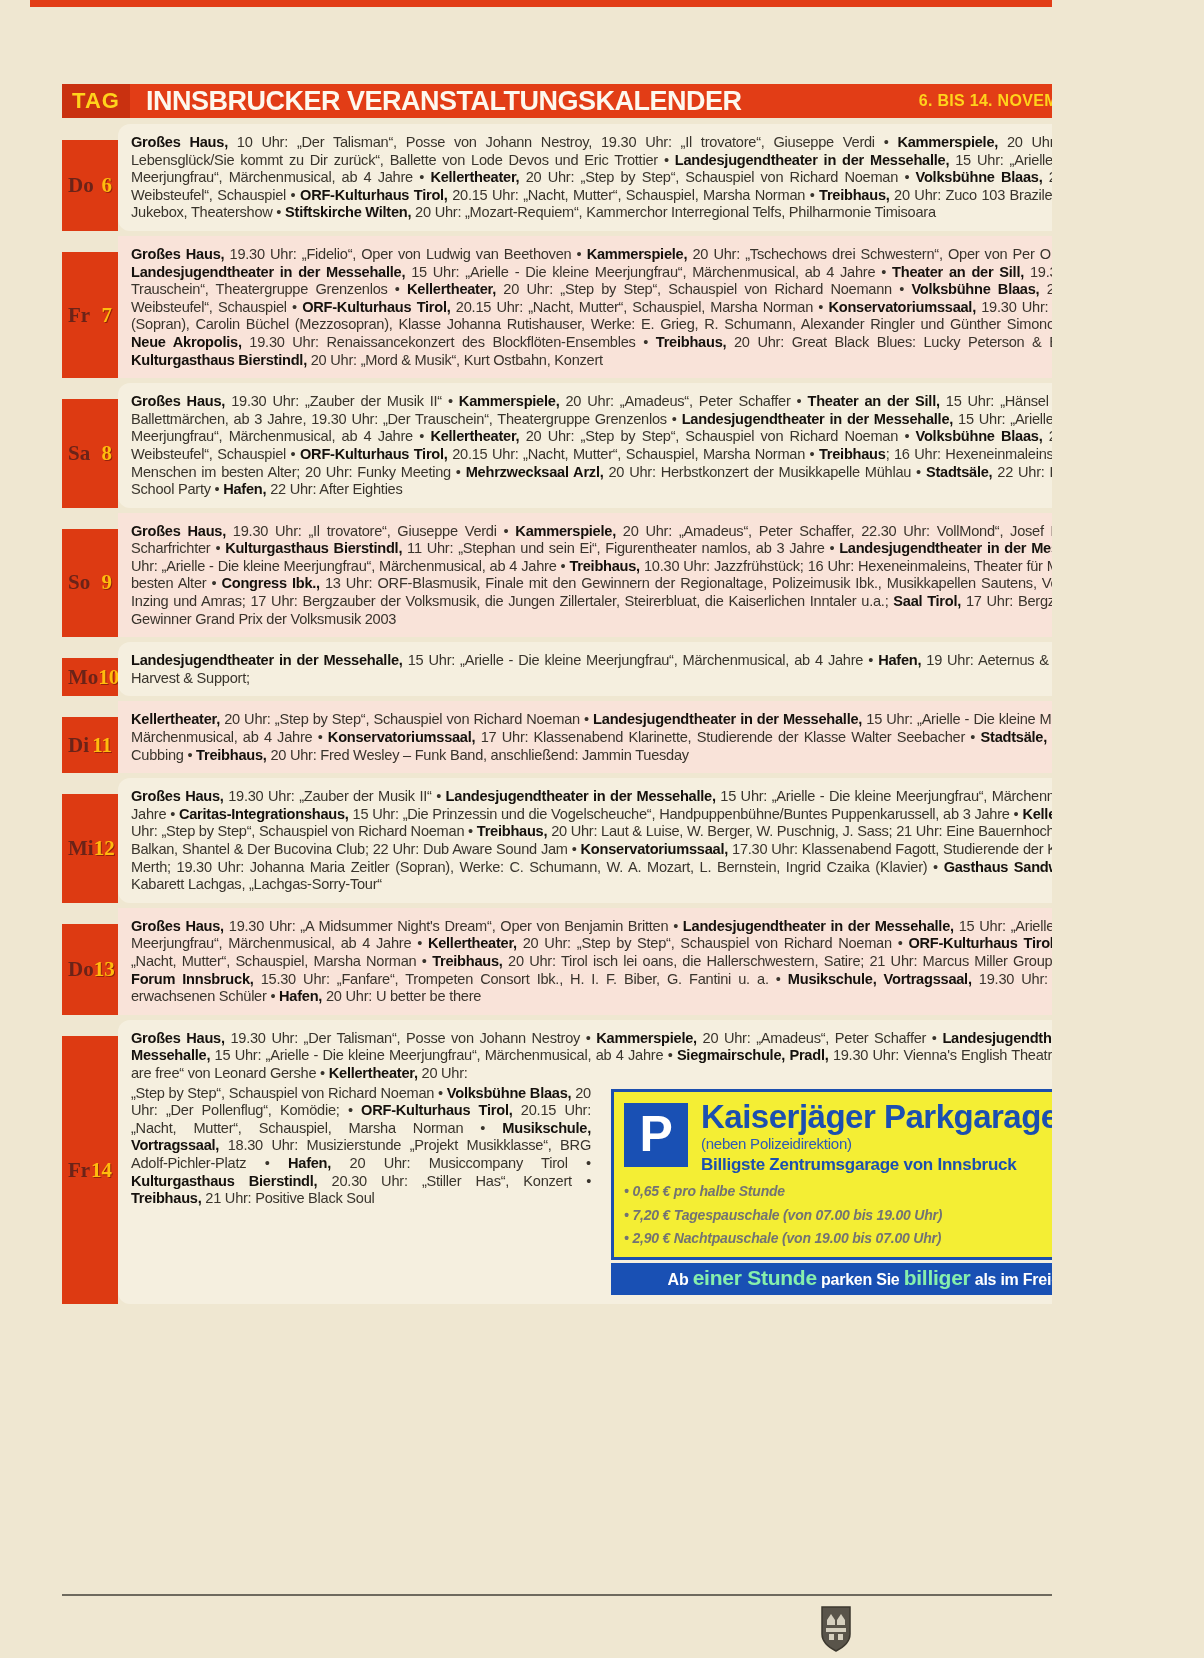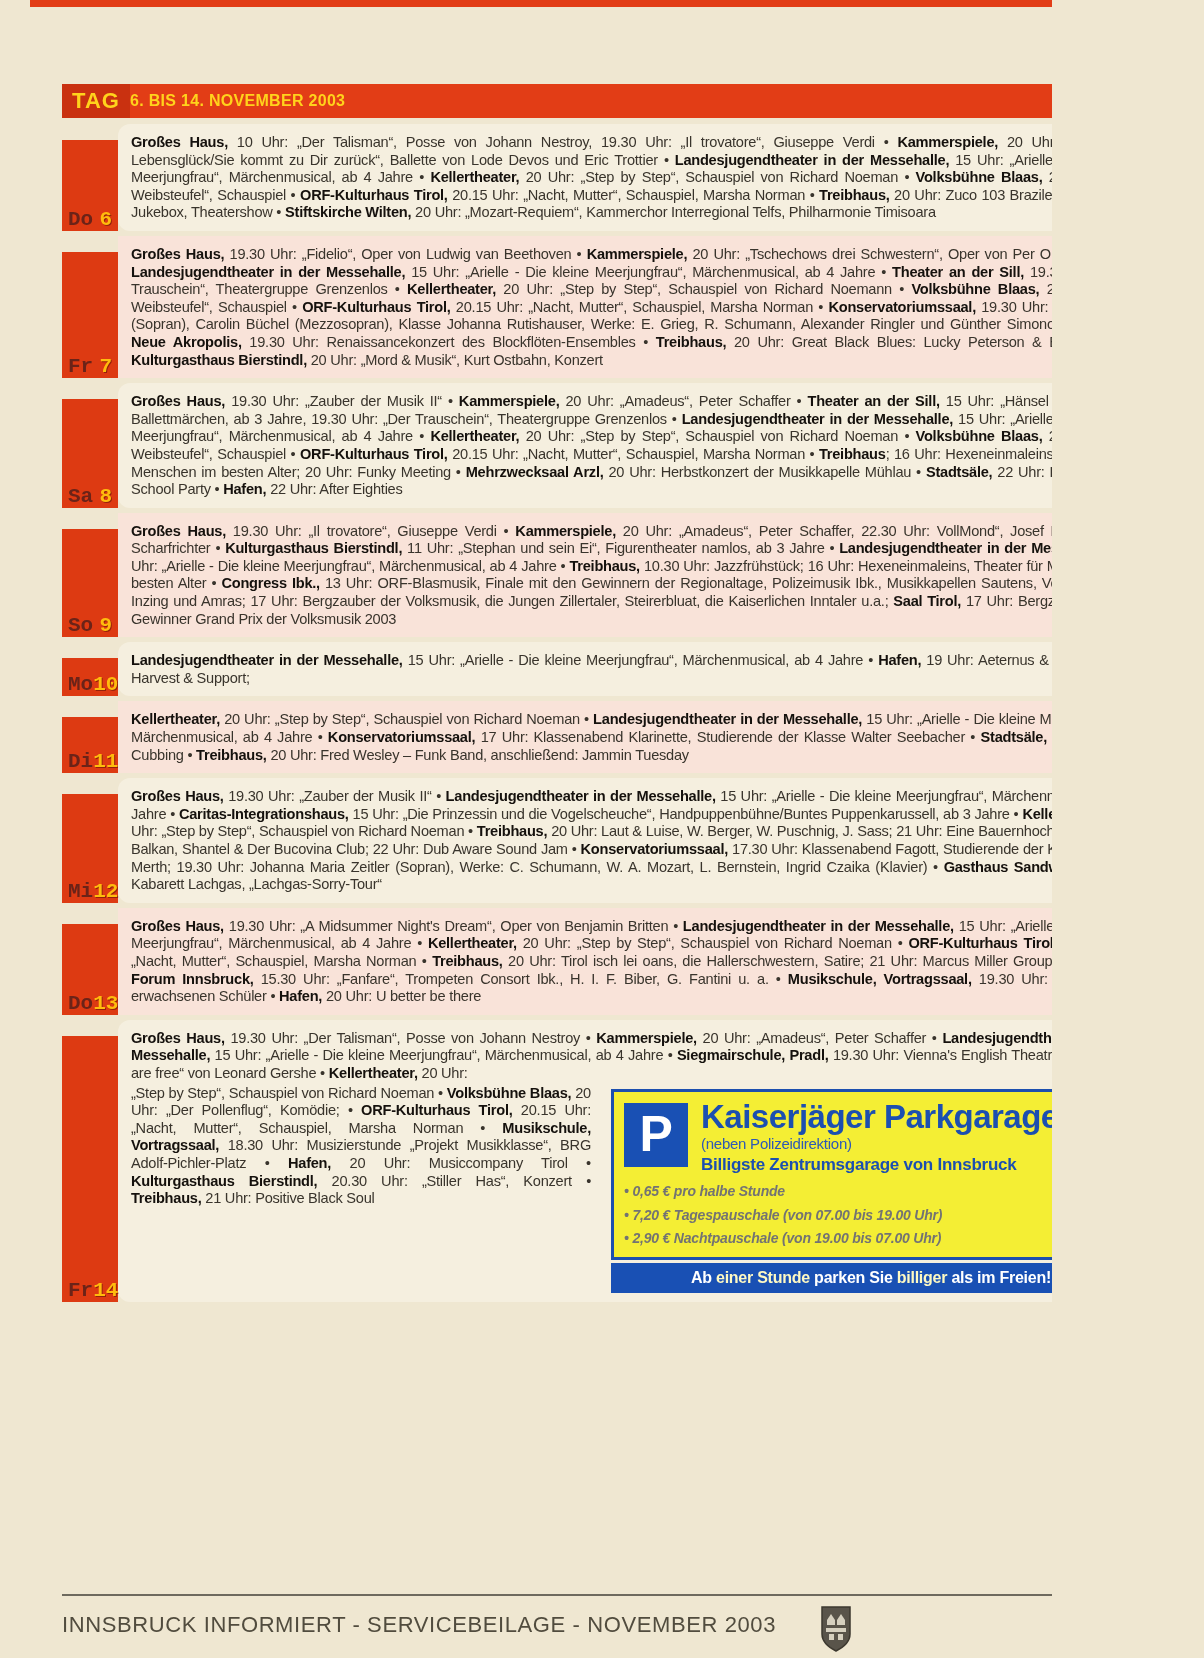--- a/index.html
+++ b/index.html
@@ -32,23 +32,23 @@
     color:#ffd31c;font-size:16px;font-weight:bold;padding-right:7px;letter-spacing:0.3px;white-space:nowrap;
   }
 
   
   .calendar{position:absolute;top:124px;left:62px;width:1079px;}
   .row{display:flex;margin-bottom:5px;}
   .row.cream .dtext{background:#f5efdf;border-radius:12px;}
   .row.pink  .dtext{background:#f9e3d9;}
   .daycol{
     width:56px;flex:none;background:#dd3a12;
-    display:flex;align-items:flex-end;justify-content:space-between;
+    display:flex;align-items:center;justify-content:space-between;
     padding:0 6px;box-sizing:border-box;
-    font-family:Liberation Mono, monospace;font-weight:bold;font-size:21px;margin-top:16px;
+    font-family:Liberation Serif, serif;font-weight:bold;font-size:21px;margin-top:16px;
   }
   .dname{color:#6b2318;}
   .dnum{color:#ffbc0d;text-shadow:1px 1px 0 rgba(90,15,5,0.55);}
   .dtext{
     flex:1;padding:10px 10px 9px 13px;
     font-size:14.6px;line-height:17.6px;letter-spacing:-0.25px;
     text-align:justify;color:#39342c;
   }
   .dtext b{color:#15110d;}
 
@@ -66,38 +66,39 @@
   .ad-head-text{min-width:0;}
   .ad-title{font-size:33px;font-weight:bold;color:#1c4fb0;letter-spacing:-0.5px;line-height:1.02;white-space:nowrap;}
   .ad-sub{font-size:15px;color:#2d58b6;margin-top:2px;}
   .ad-claim{font-size:17px;font-weight:bold;color:#1c4fb0;margin-top:3px;}
   .ad-rates{margin-top:7px;}
   .ad-rate{font-size:14px;font-weight:bold;color:#737373;line-height:23.5px;letter-spacing:-0.2px;white-space:nowrap;font-style:italic;}
   .ad-banner{
     background:#1950b4;color:#fff;font-weight:bold;font-size:16px;
     text-align:center;padding:6px 4px 7px;margin-top:3px;
   }
-  .ad-banner b{font-size:16px;color:#fef9c3;}
+  .ad-banner b{font-size:21px;color:#86efac;}
 
   
   .footer{position:absolute;left:62px;width:1079px;bottom:0;height:64px;}
   .frule{border-top:2px solid #6e6a5e;}
   .footer-row{position:relative;display:flex;align-items:center;margin-top:16px;}
   .fleft{font-size:22px;color:#514c3e;letter-spacing:0.6px;}
   .crest{position:absolute;left:758px;top:-6px;line-height:0;}
   .fpage{margin-left:auto;font-size:21px;color:#514c3e;padding-right:2px;}
 </style>
 </head>
 <body>
 
 <div class="page">
   <div class="top-strip"></div>
 
   <div class="header">
     <div class="tag-box">TAG</div>
+    <div class="header-title">INNSBRUCKER VERANSTALTUNGSKALENDER</div>
     <div class="header-date">6. BIS 14. NOVEMBER 2003</div>
   </div>
 
   <div class="calendar">
 
     <div class="row cream">
       <div class="daycol">
         <span class="dname">Do</span>
         <span class="dnum">6</span>
       </div>
@@ -189,21 +190,20 @@
           </div>
         </div>
       </div>
     </div>
 
   </div>
 
   <div class="footer">
     <div class="frule"></div>
     <div class="footer-row">
-      <span class="fleft">INNSBRUCK INFORMIERT - SERVICEBEILAGE - NOVEMBER 2003</span>
       <span class="crest">
         <svg width="32" height="46" viewBox="0 0 32 46" xmlns="http://www.w3.org/2000/svg">
           <path d="M2,1 h28 v27 q0,10 -14,17 q-14,-7 -14,-17 z" fill="#59544a" stroke="#3c382f" stroke-width="1.5"></path>
           <path d="M7,14 l4,-6 4,6 v5 h-8 z" fill="#d6d0bf"></path>
           <path d="M17,14 l4,-6 4,6 v5 h-8 z" fill="#d6d0bf"></path>
           <rect x="6" y="22" width="20" height="4" fill="#d6d0bf"></rect>
           <rect x="9" y="28" width="5" height="6" fill="#d6d0bf"></rect>
           <rect x="18" y="28" width="5" height="6" fill="#d6d0bf"></rect>
         </svg>
       </span>

